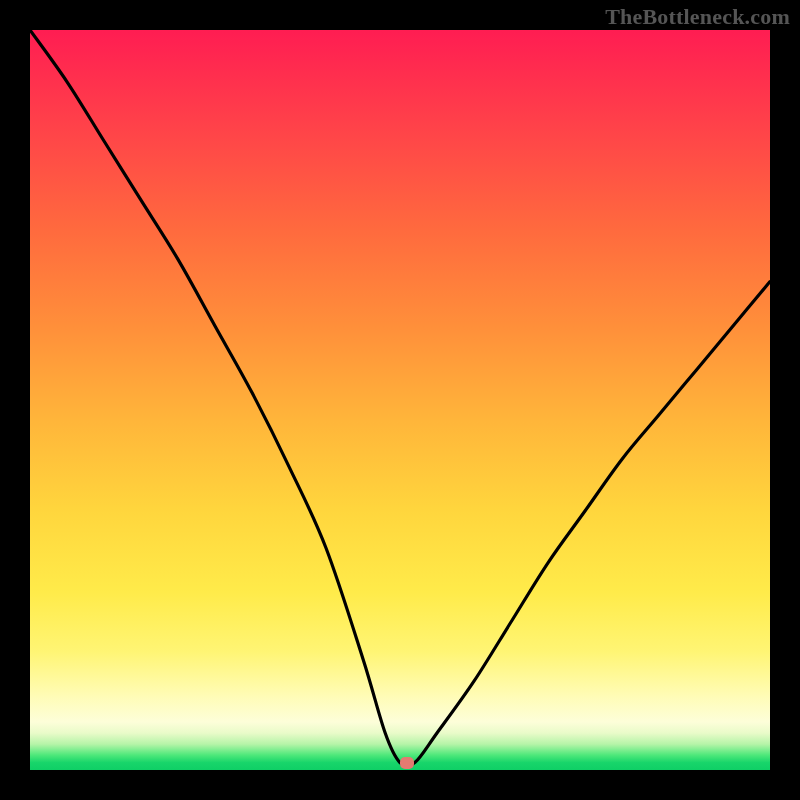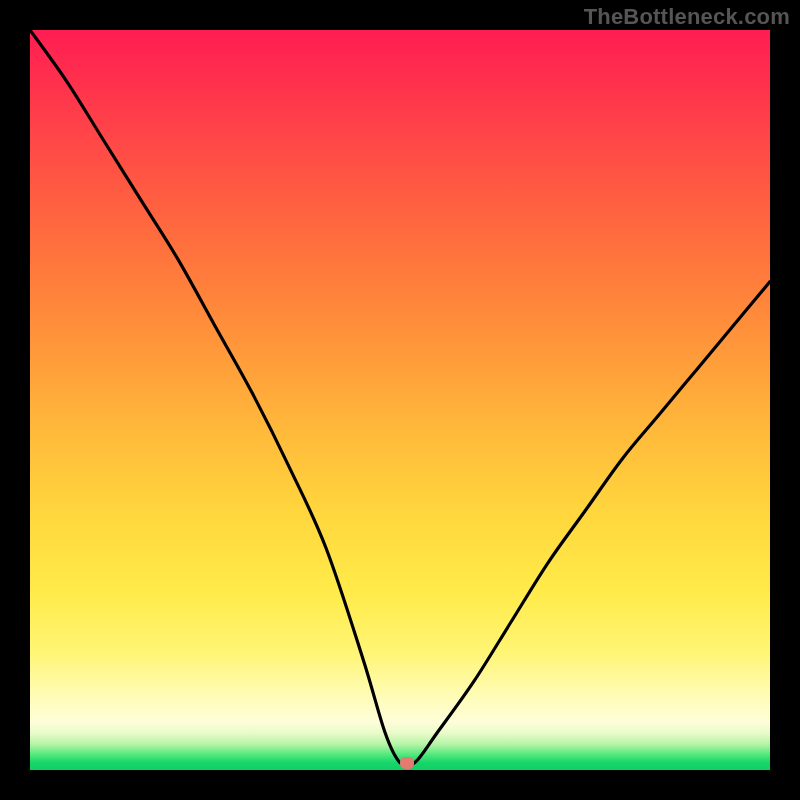--- a/index.html
+++ b/index.html
@@ -20,20 +20,21 @@
   .watermark {
     position: absolute;
     top: 4px;
     right: 10px;
     color: #555;
     font-size: 22px;
     font-weight: 600;
     letter-spacing: 0.2px;
     z-index: 20;
     user-select: none;
+    font-family: Liberation Serif, serif;
   }
   .plot {
     position: absolute;
     left: 30px;
     top: 30px;
     width: 740px;
     height: 740px;
     overflow: hidden;
   }
   .gradient {

